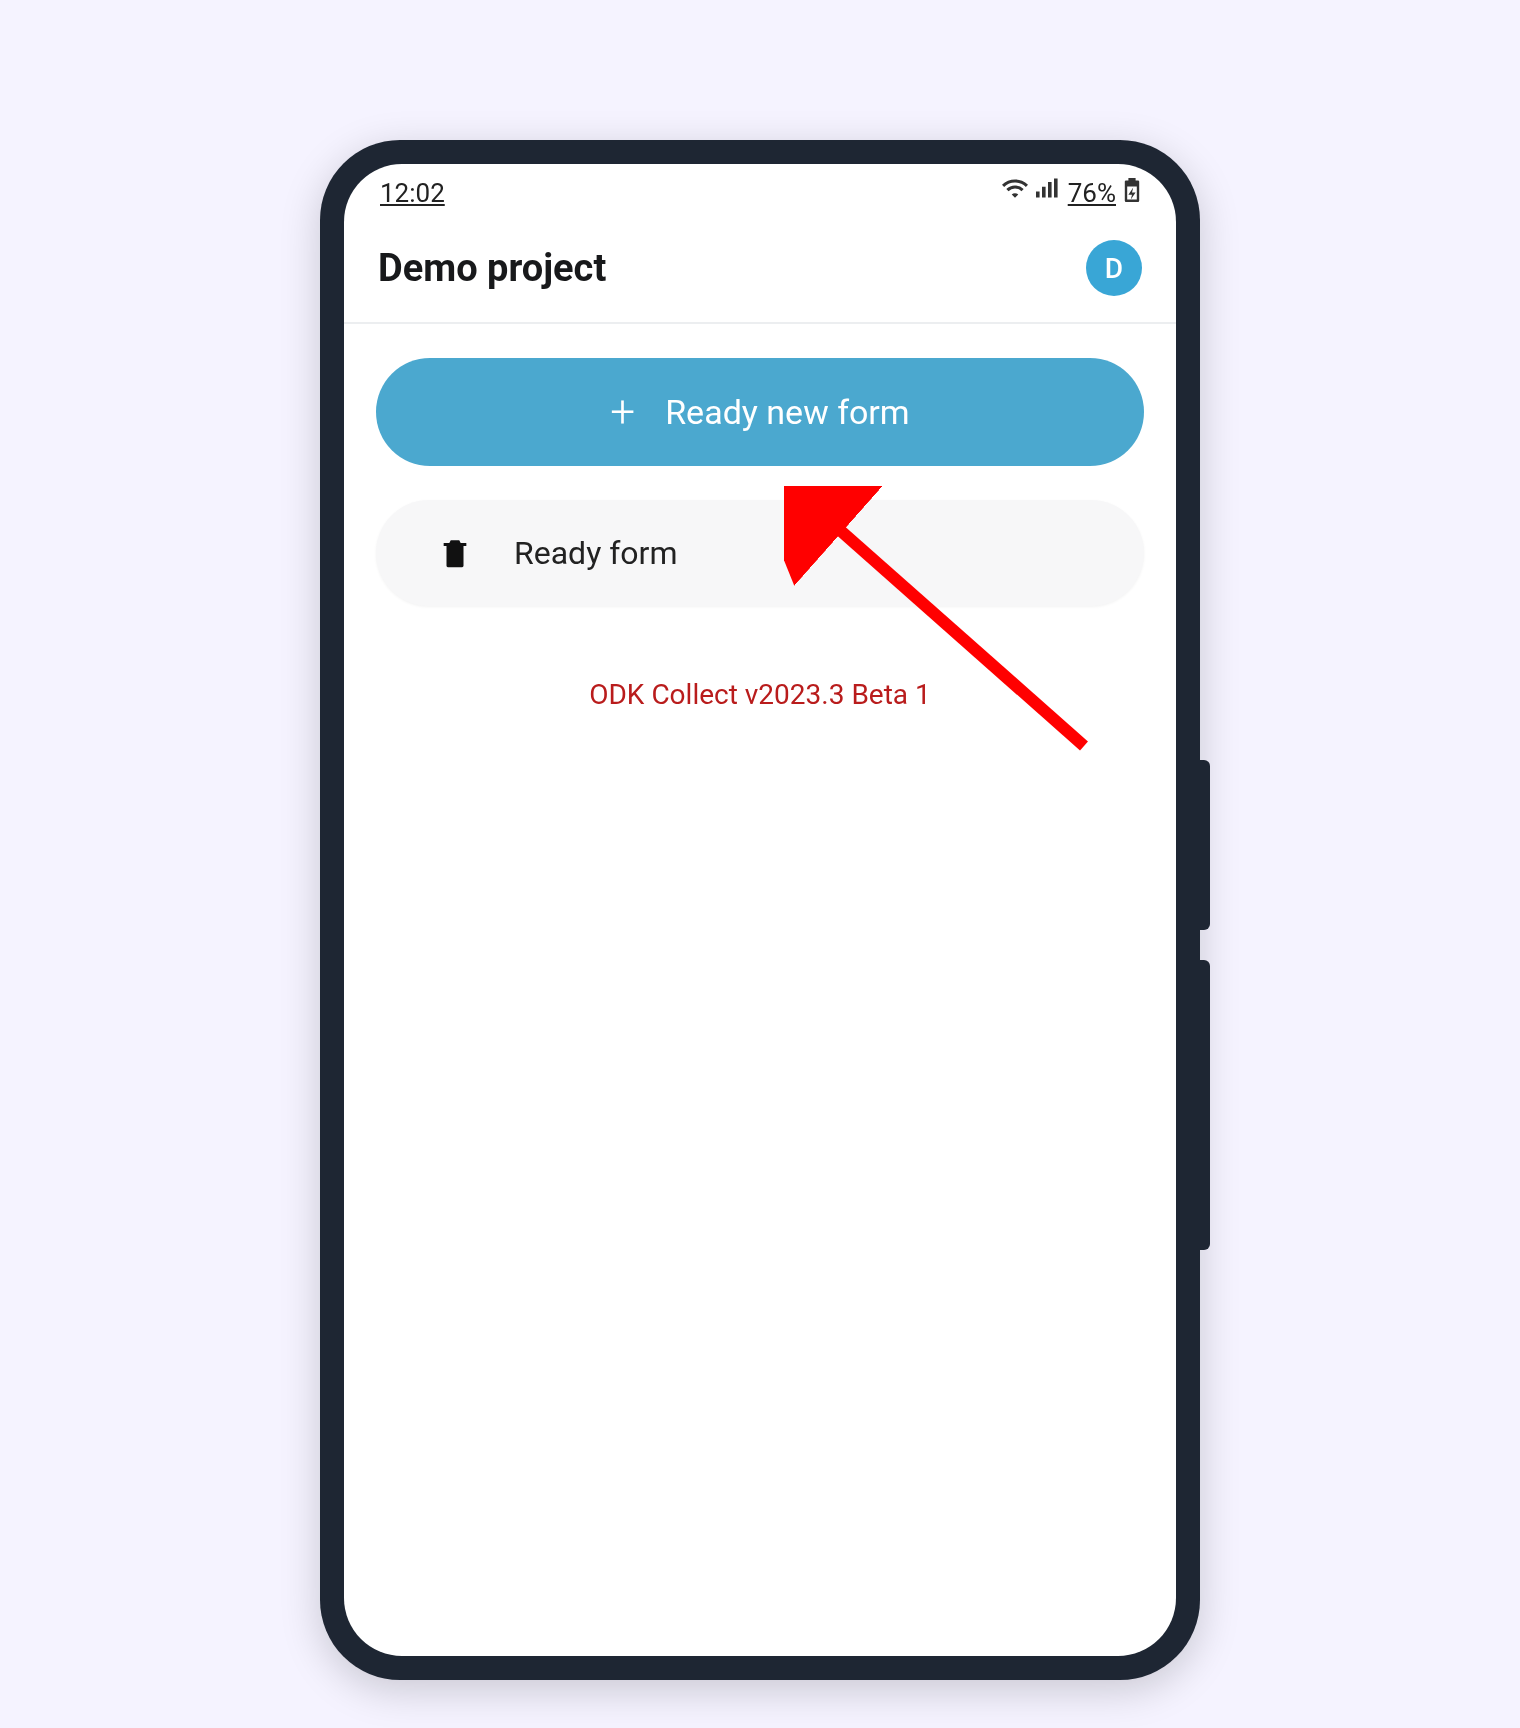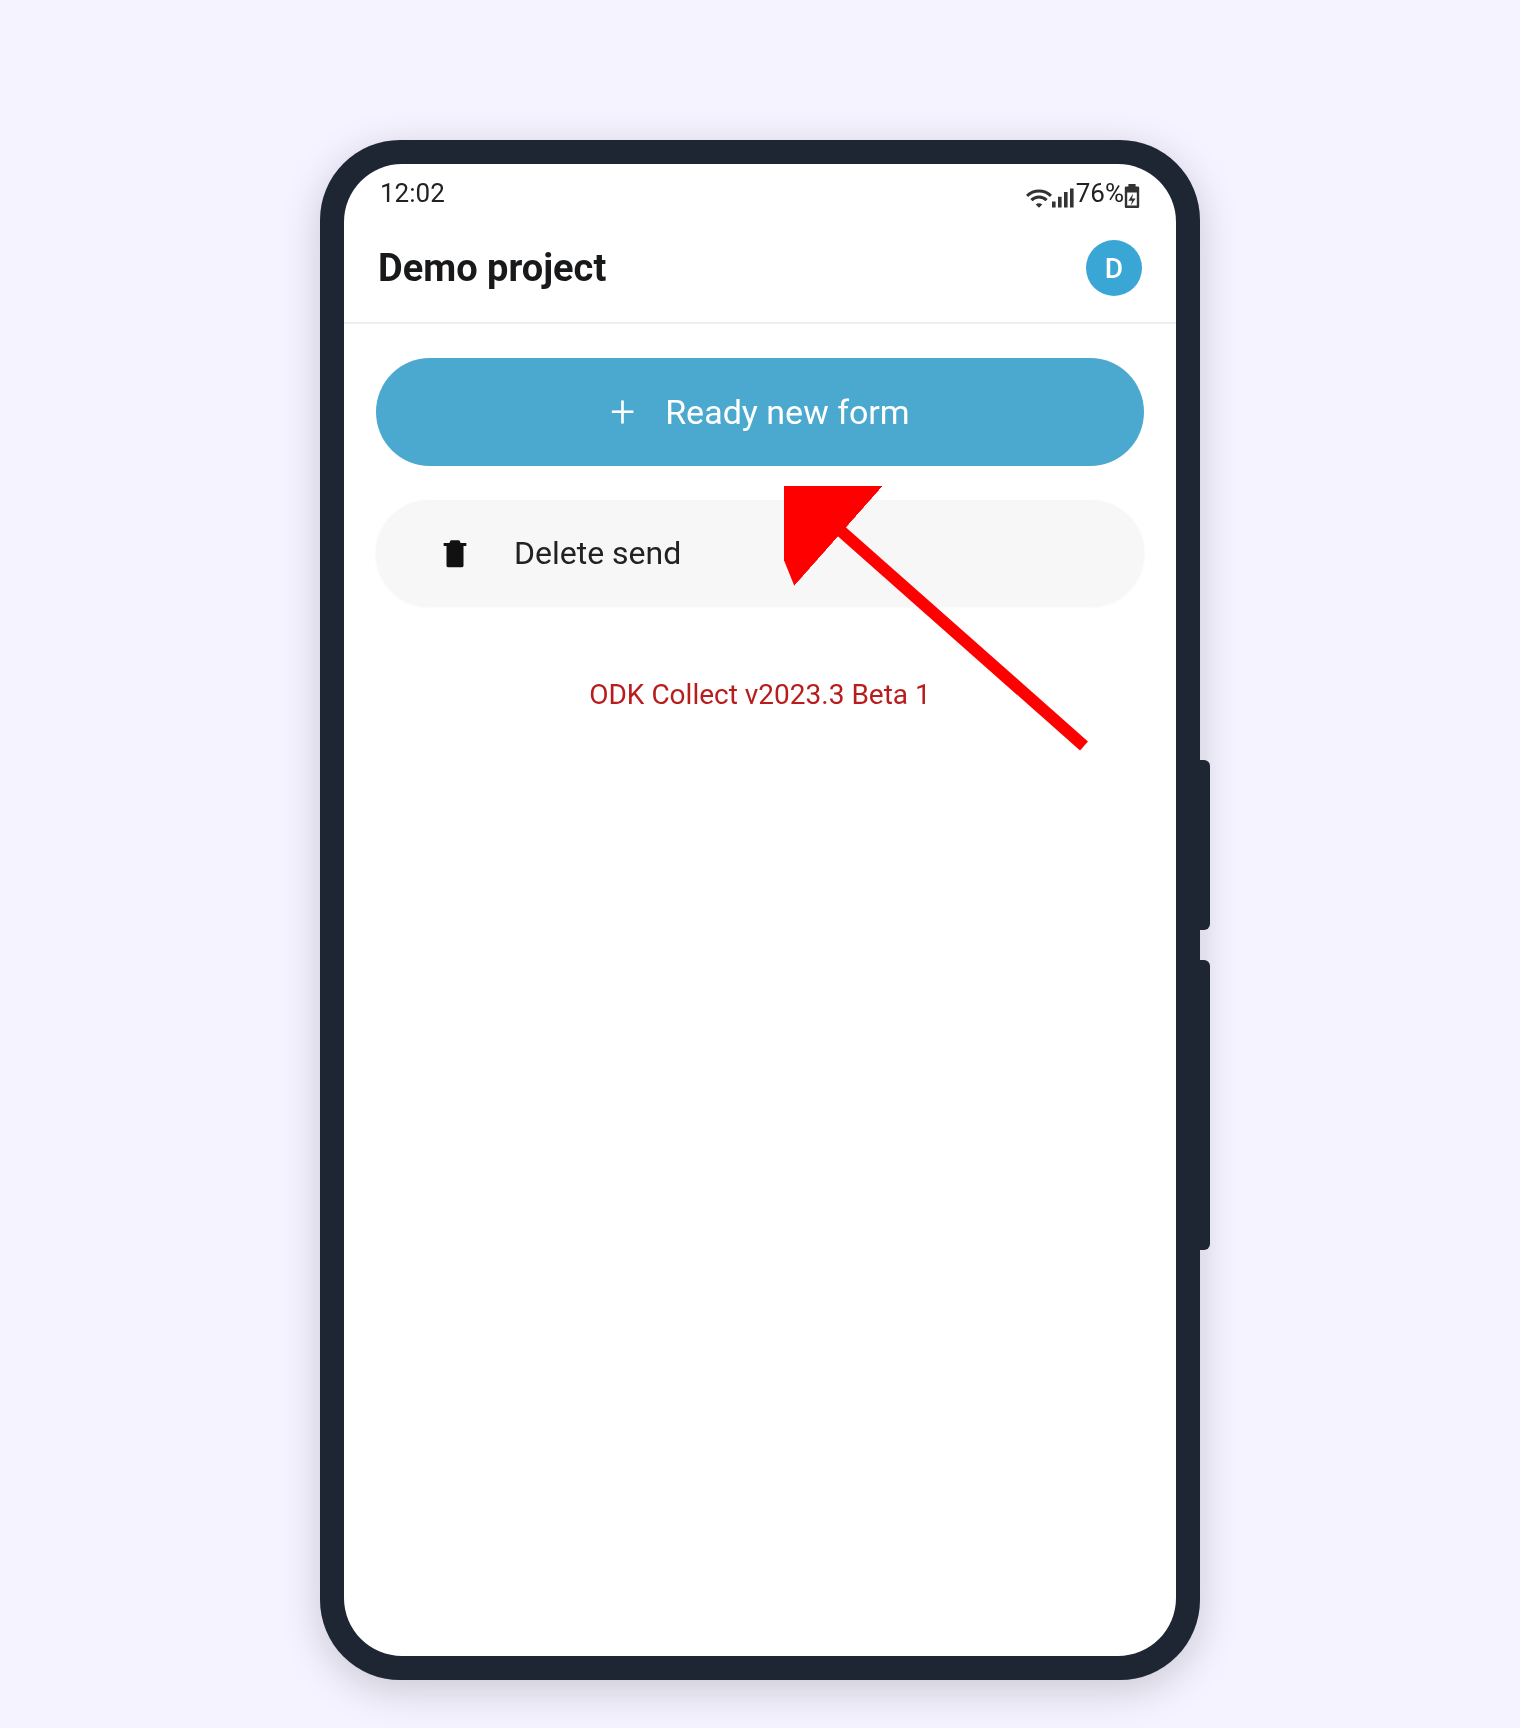--- a/index.html
+++ b/index.html
@@ -39,22 +39,23 @@
     display: flex;
     flex-direction: column;
   }
   .statusbar {
     display: flex;
     justify-content: space-between;
     align-items: center;
     padding: 14px 36px 8px 36px;
     font-size: 26px;
     color: #222;
-  }
-  .statusbar .right { display: flex; align-items: flex-end; }
+    text-decoration: underline;
+  }
+  .statusbar .right { display: flex; align-items: flex-start; gap: 8px; }
   .statusbar svg { display: block; }
   .titlebar {
     display: flex;
     justify-content: space-between;
     align-items: center;
     padding: 24px 34px 26px 34px;
   }
   .titlebar h1 {
     font-size: 38px;
     font-weight: 700;
@@ -180,21 +181,21 @@
 
 
 
 
       <div class="row">
         <span class="icon">
           <svg viewBox="0 0 24 24">
               <path d="M6 7h12v14a1 1 0 0 1-1 1H7a1 1 0 0 1-1-1zM9 3h6l1 2h4v2H4V5h4z"></path>
             </svg>
         </span>
-        <span class="label">Delete send</span>
+        <span class="label">Ready form</span>
         <span class="count"></span>
       </div>
 
       <div class="version">ODK Collect v2023.3 Beta 1</div>
 
       <svg class="arrow" width="340" height="300" viewBox="0 0 340 300">
         <defs>
           <marker id="ah" markerWidth="12" markerHeight="12" refX="2" refY="6" orient="auto">
             <path d="M0 0 L12 6 L0 12 z" fill="#ff0000"></path>
           </marker>

